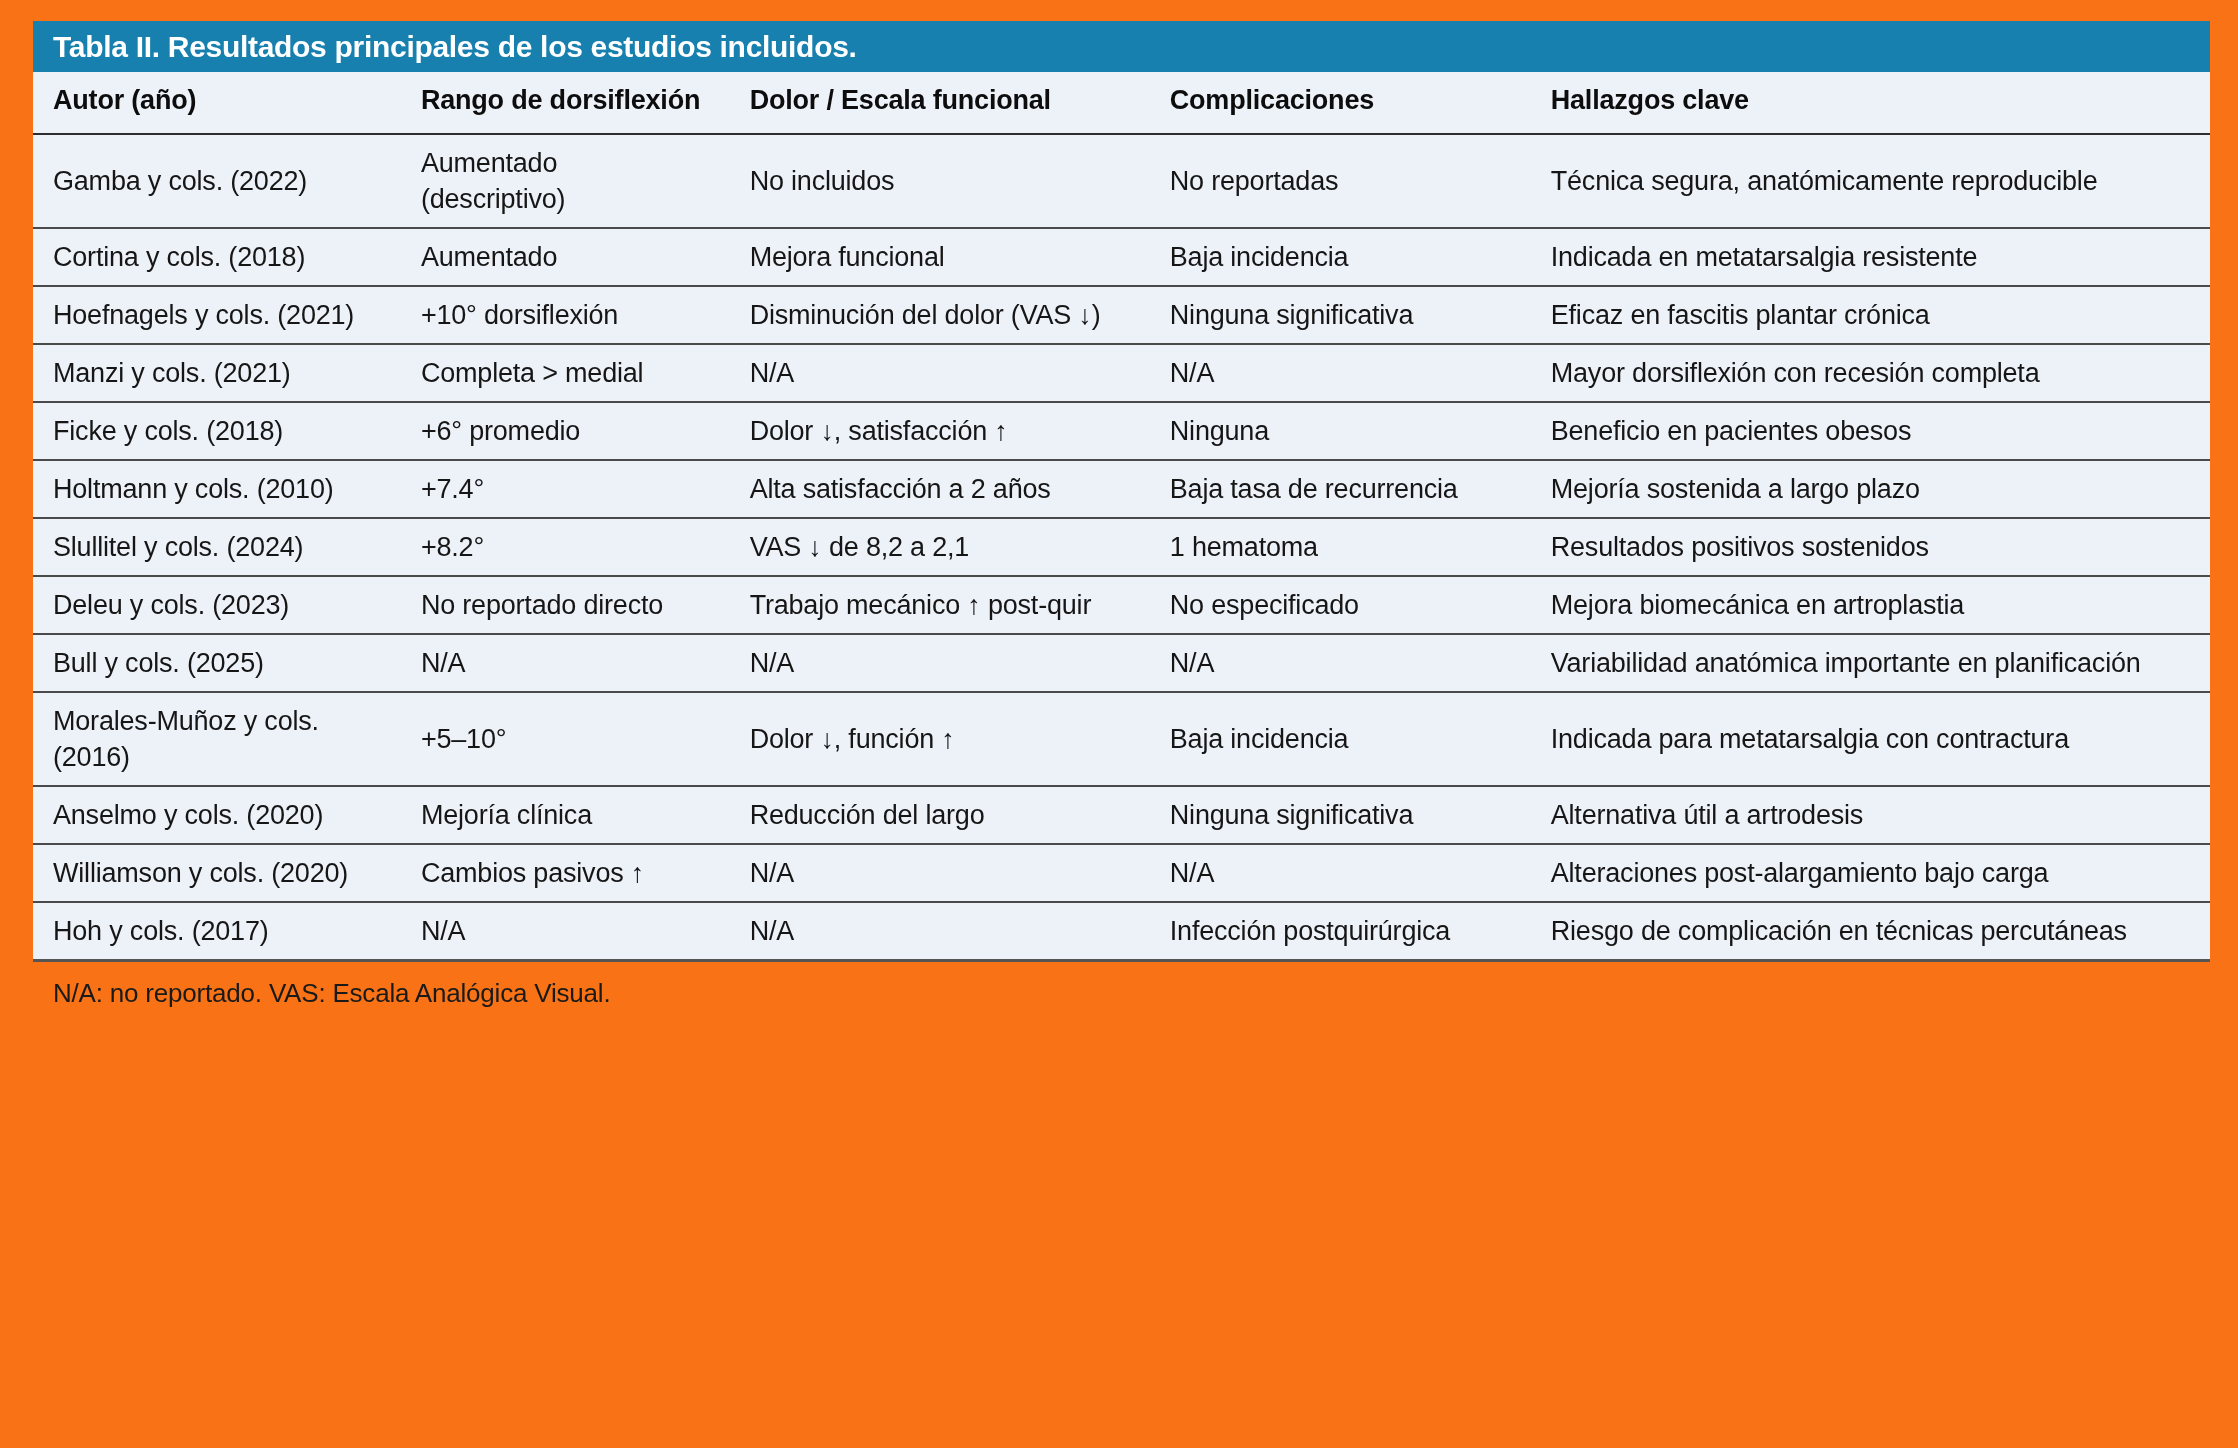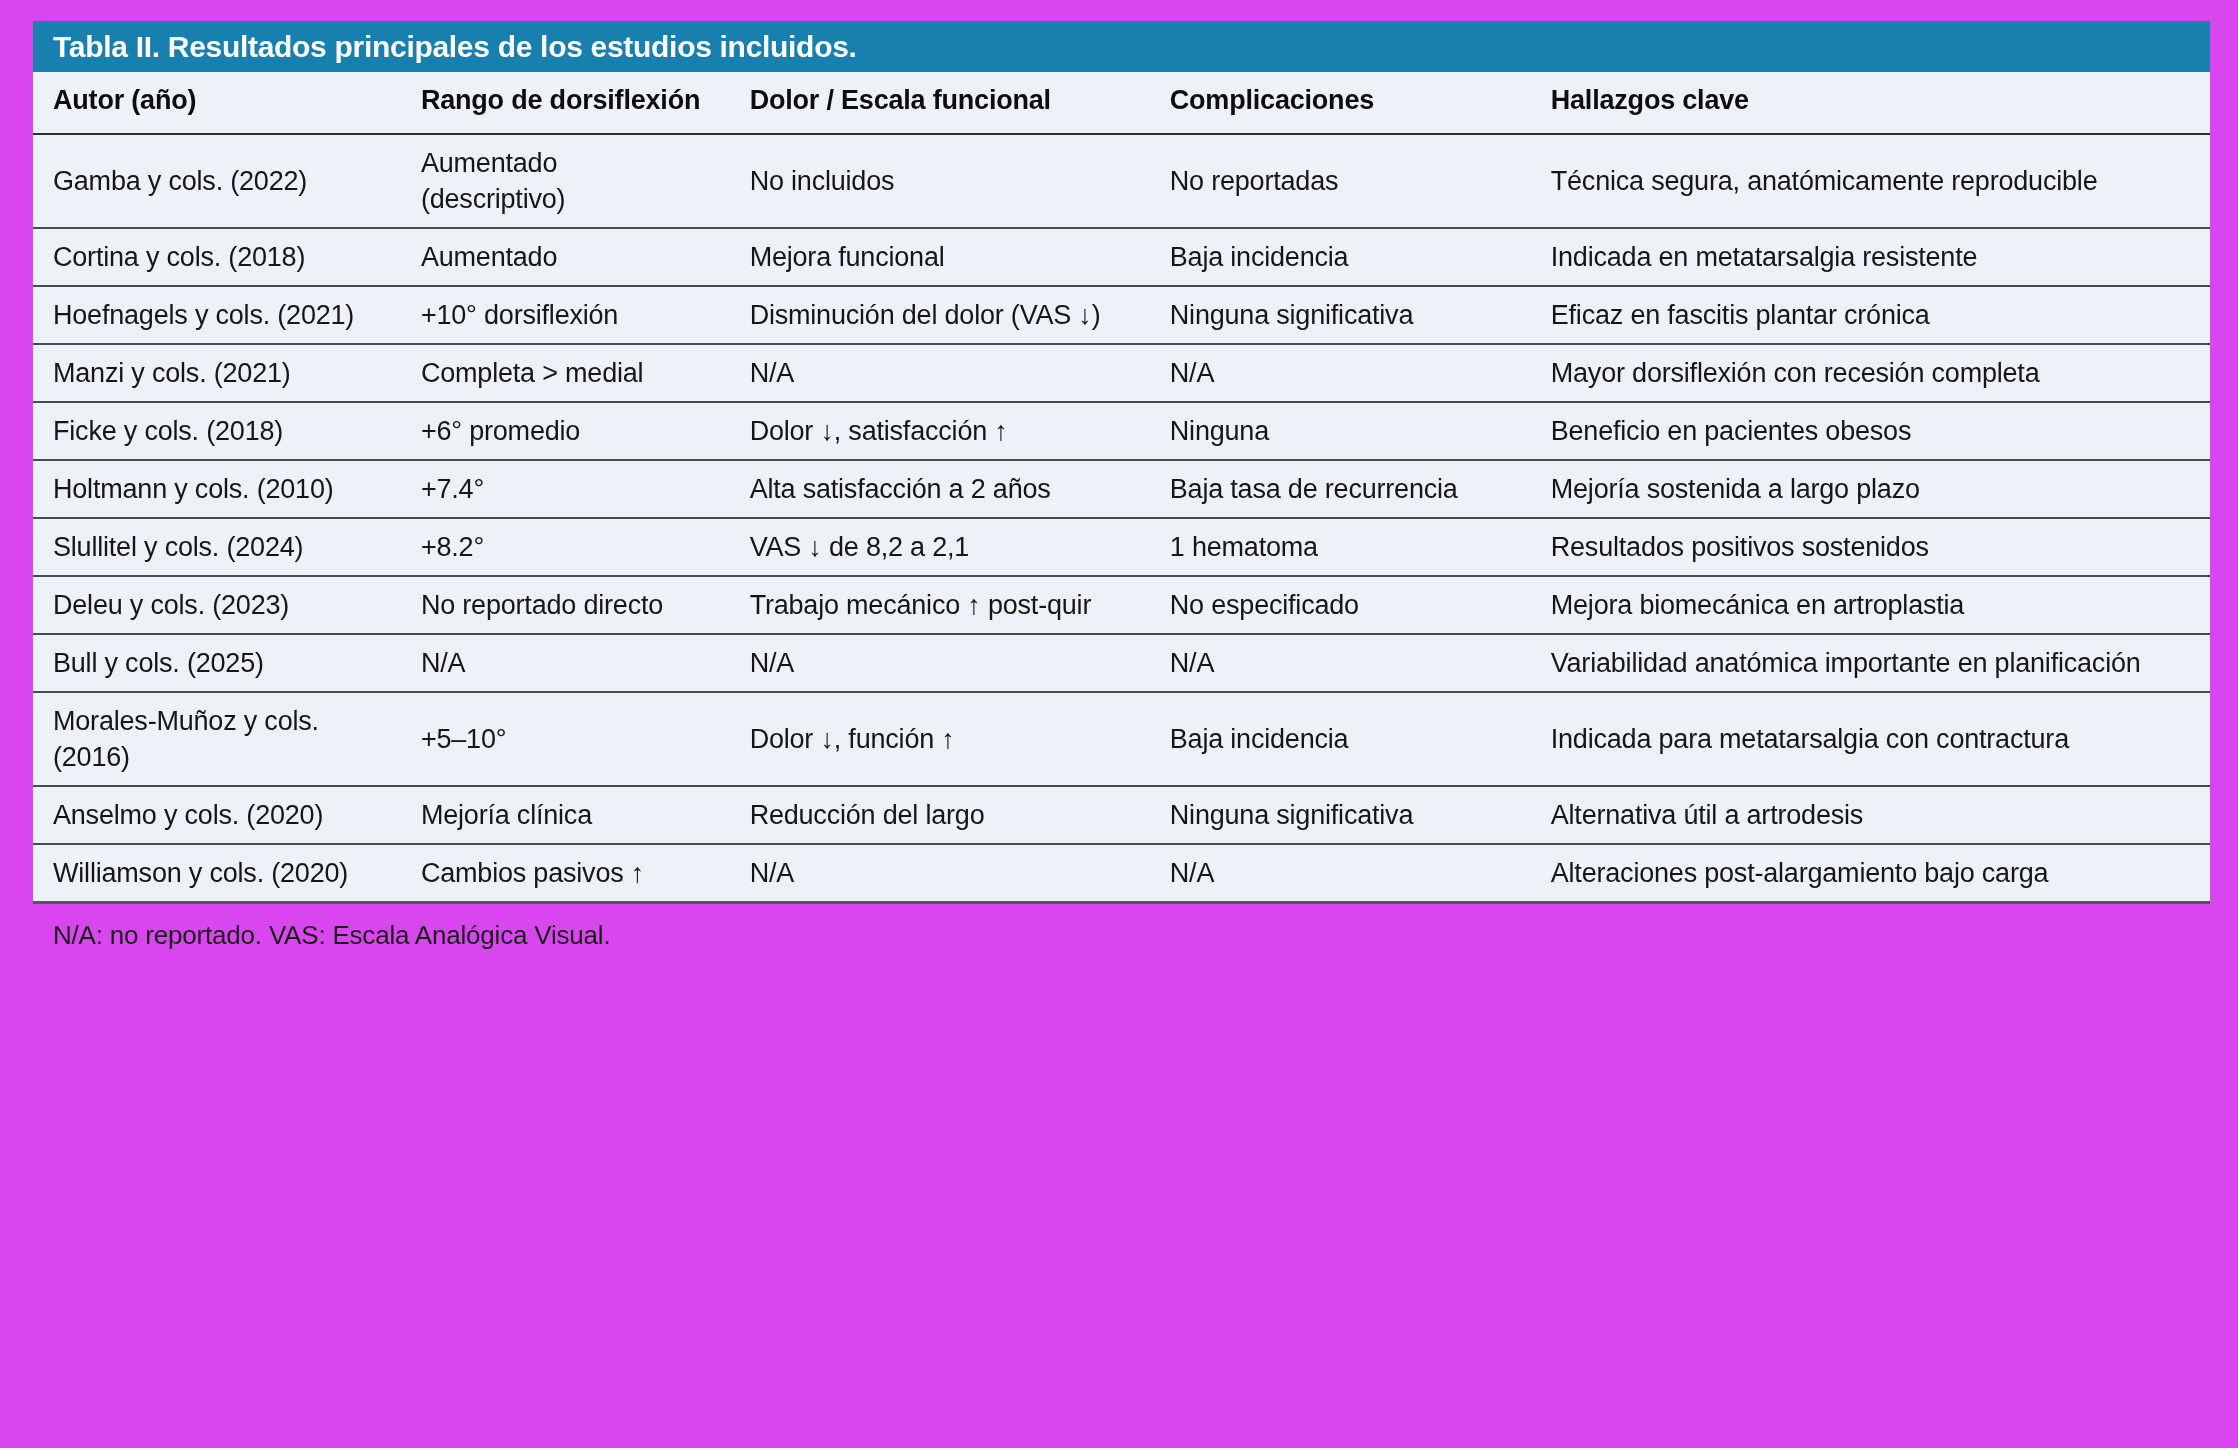--- a/index.html
+++ b/index.html
@@ -5,21 +5,21 @@
   html, body {
     margin: 0;
     padding: 0;
     background: #ffffff;
     font-family: "Liberation Sans", sans-serif;
   }
   .page {
     position: relative;
     width: 2238px;
     height: 1448px;
-    background: #d946ef;
+    background: #f97316;
     overflow: hidden;
   }
   .table-wrap {
     position: absolute;
     left: 33px;
     top: 21px;
     width: 2177px;
   }
   .title-bar {
     background: #1780af;
@@ -171,17 +171,24 @@
             <td>Ninguna significativa</td>
             <td>Alternativa útil a artrodesis</td>
           </tr>
           <tr>
             <td>Williamson y cols. (2020)</td>
             <td>Cambios pasivos ↑</td>
             <td>N/A</td>
             <td>N/A</td>
             <td>Alteraciones post-alargamiento bajo carga</td>
           </tr>
+          <tr>
+            <td>Hoh y cols. (2017)</td>
+            <td>N/A</td>
+            <td>N/A</td>
+            <td>Infección postquirúrgica</td>
+            <td>Riesgo de complicación en técnicas percutáneas</td>
+          </tr>
         </tbody>
     </table>
     <div class="footnote">N/A: no reportado. VAS: Escala Analógica Visual.</div>
   </div>
 </div>
 
 </body></html>

